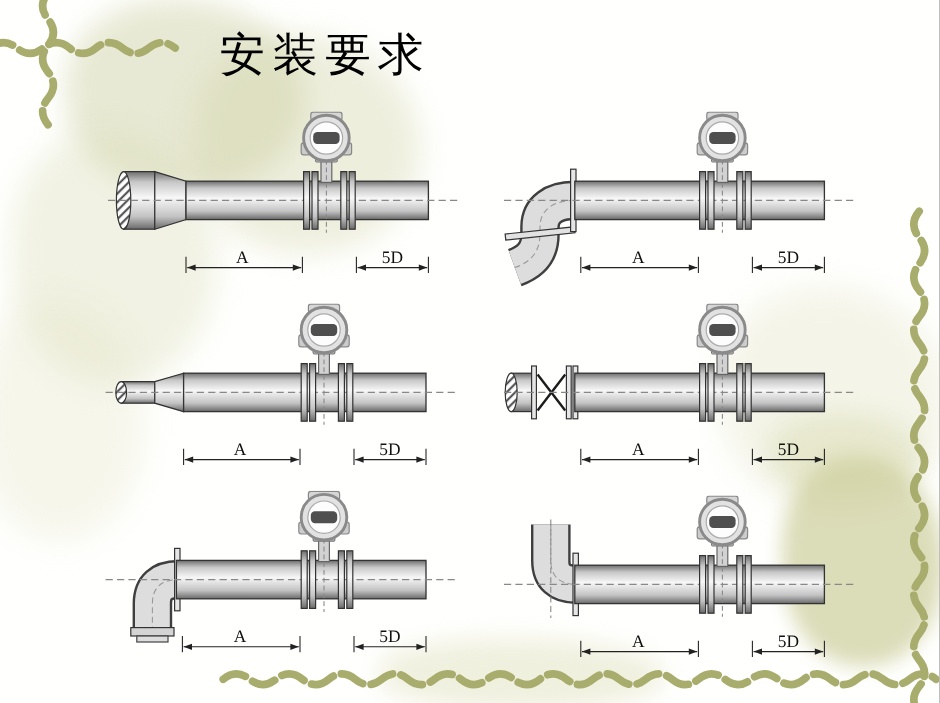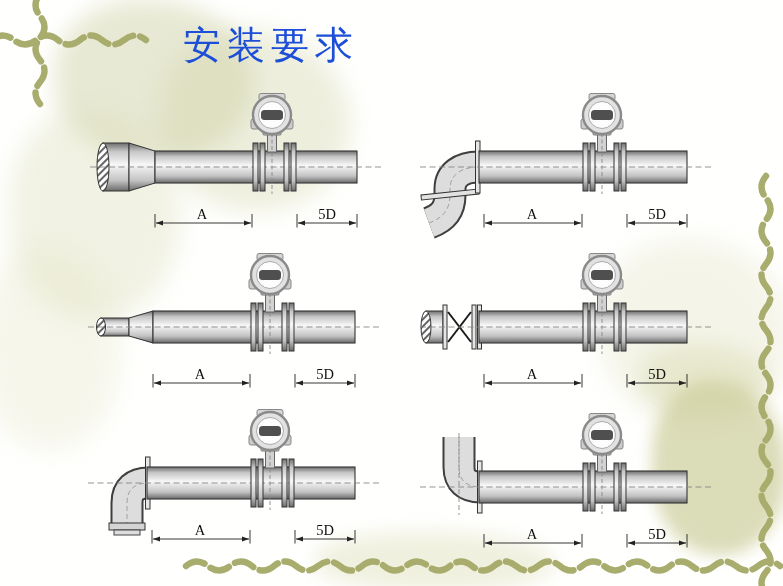--- a/index.html
+++ b/index.html
@@ -58,21 +58,21 @@
 
   <svg class="deco" id="decoSvg">
     <g fill="none" stroke-width="6.4" stroke-linecap="round" stroke-dasharray="20 7" stroke="#a8ac6c">
       <path id="sqTLv" d="M 40,-6 q -9,11 0,22 t 0,22 t 0,22 t 0,22 t 0,22"></path>
       <path id="sqTLh" d="M -8,40 q 11,-9 22,0 t 22,0 t 22,0 t 22,0 t 22,0 t 22,0 t 22,0"></path>
       <path id="sqRv" d="M 766,176 q -9,11 0,22 t 0,22 t 0,22 t 0,22 t 0,22 t 0,22 t 0,22 t 0,22 t 0,22 t 0,22 t 0,22 t 0,22 t 0,22 t 0,22 t 0,22 t 0,22 t 0,22 t 0,22 t 0,22"></path>
       <path id="sqBh" d="M 186,566 q 11,-9 22,0 t 22,0 t 22,0 t 22,0 t 22,0 t 22,0 t 22,0 t 22,0 t 22,0 t 22,0 t 22,0 t 22,0 t 22,0 t 22,0 t 22,0 t 22,0 t 22,0 t 22,0 t 22,0 t 22,0 t 22,0 t 22,0 t 22,0 t 22,0 t 22,0 t 22,0 t 22,0"></path>
     </g>
   </svg>
 
-  <h1 class="title" style="color: #1d4ed8;">安装要求</h1>
+  <h1 class="title" style="color: #000000;">安装要求</h1>
 
   <div class="diagram d1">
     <svg viewBox="0 0 320 150">
       <g class="art">
           <defs>
     <linearGradient id="g0" x1="0" y1="0" x2="0" y2="1">
       <stop offset="0" stop-color="#6e6e6e"></stop>
               <stop offset="0.18" stop-color="#c7c7c7"></stop>
       <stop offset="0.45" stop-color="#f7f7f7"></stop>
               <stop offset="0.78" stop-color="#c3c3c3"></stop>

